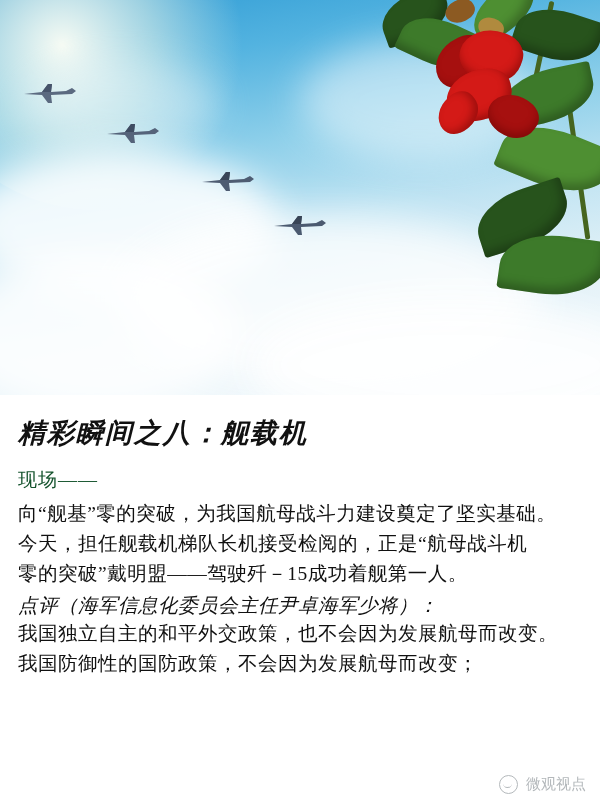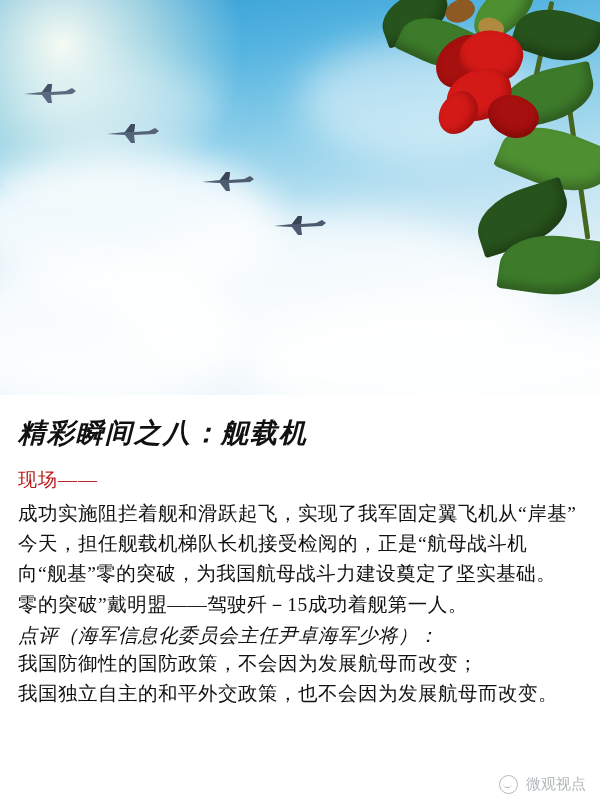--- a/index.html
+++ b/index.html
@@ -106,21 +106,21 @@
     font-weight: bold;
     font-style: italic;
     font-size: 27px;
     letter-spacing: 2px;
     color: #111;
     margin: 6px 0 16px 0;
     white-space: nowrap;
   }
   .label {
     font-size: 19px;
-    color: #b91c1c;
+    color: #14532d;
     margin-bottom: 6px;
     letter-spacing: 1px;
   }
   .para {
     font-size: 19.5px;
     line-height: 1.55;
     color: #111;
     letter-spacing: 0.5px;
     white-space: nowrap;
   }
@@ -230,28 +230,27 @@
       <div class="petal" style="right:88px; top:70px; width:66px; height:50px; transform:rotate(-10deg);"></div>
       <div class="petal dark" style="right:62px; top:95px; width:50px; height:42px; transform:rotate(35deg);"></div>
       <div class="petal" style="right:120px; top:95px; width:44px; height:36px; transform:rotate(-40deg);"></div>
     </div>
   </div>
 
   <div class="content">
     <div class="headline">精彩瞬间之八：舰载机</div>
     <div class="label">现场——</div>
 
-    <div class="para">成功实施阻拦着舰和滑跃起飞，实现了我军固定翼飞机从“岸基”</div>
+    <div class="para">向“舰基”零的突破，为我国航母战斗力建设奠定了坚实基础。</div>
     <div class="para">今天，担任舰载机梯队长机接受检阅的，正是“航母战斗机</div>
-    <div class="para">向“舰基”零的突破，为我国航母战斗力建设奠定了坚实基础。</div>
     <div class="para">零的突破”戴明盟——驾驶歼－15成功着舰第一人。</div>
 
     <div class="comment-title">点评（海军信息化委员会主任尹卓海军少将）：</div>
+    <div class="bullet">我国独立自主的和平外交政策，也不会因为发展航母而改变。</div>
     <div class="bullet">我国防御性的国防政策，不会因为发展航母而改变；</div>
-    <div class="bullet">我国独立自主的和平外交政策，也不会因为发展航母而改变。</div>
   </div>
 
   <div class="watermark">
     <span class="wm-logo"></span>
     <span>微观视点</span>
   </div>
 
 </div>
 
 </body></html>

